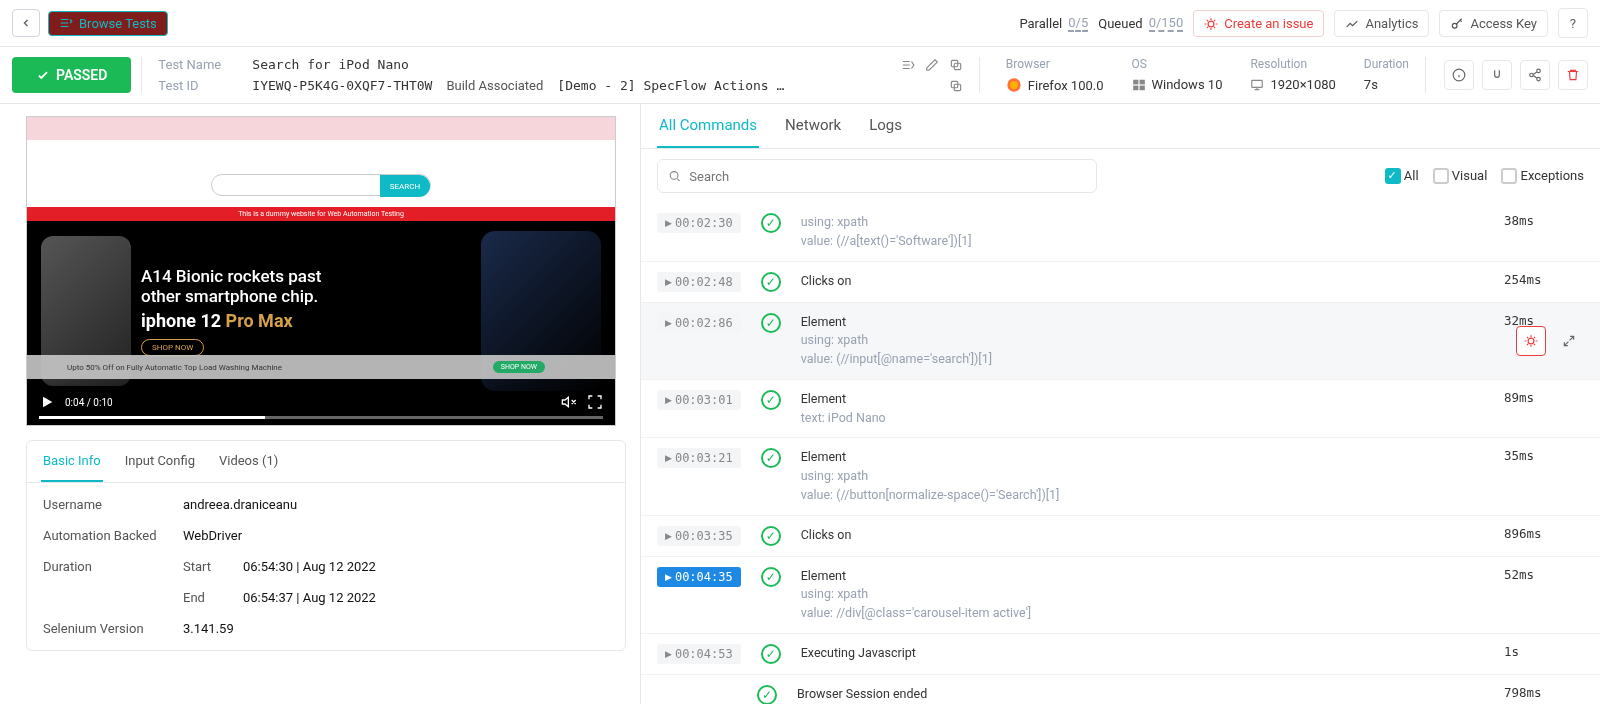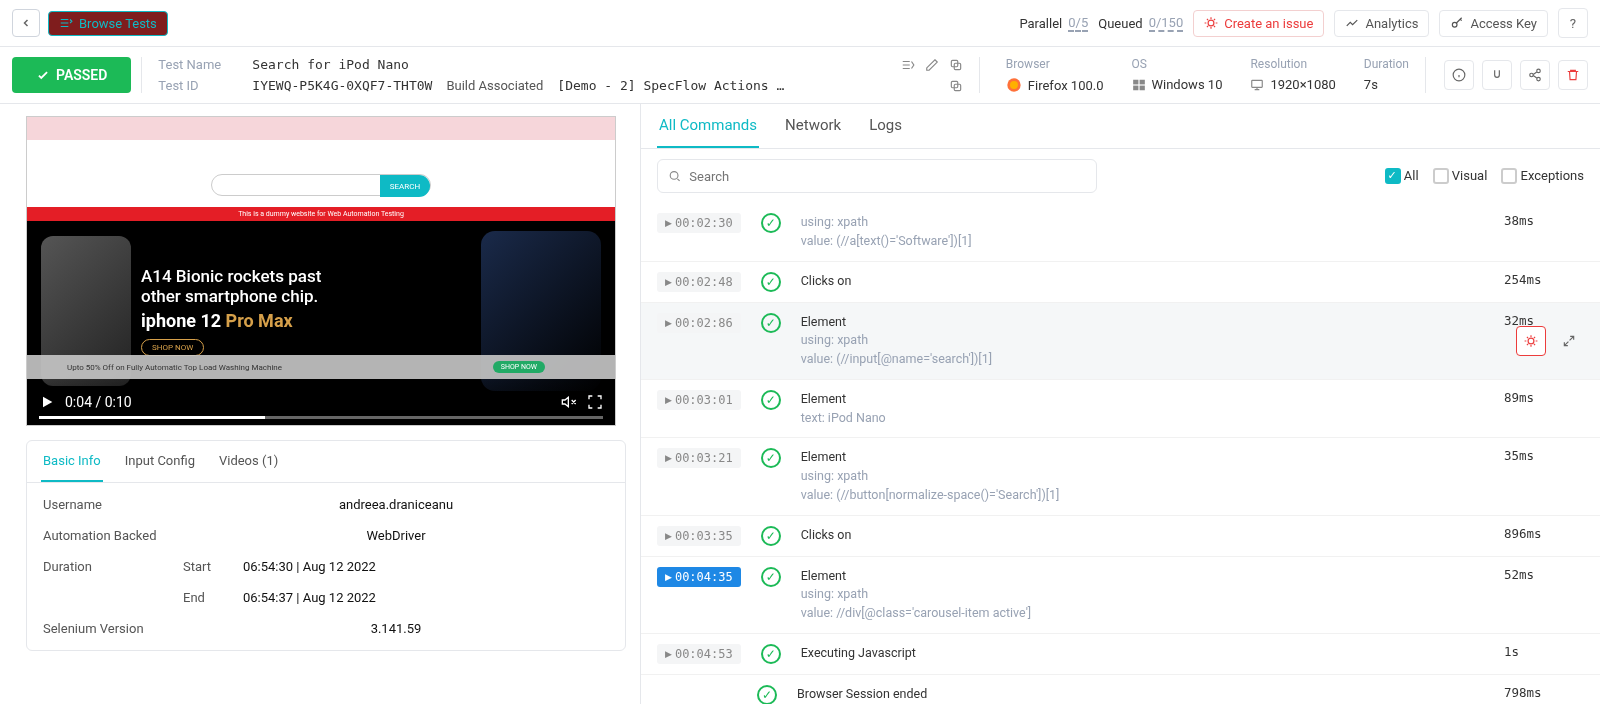--- a/index.html
+++ b/index.html
@@ -5,21 +5,21 @@
   * { box-sizing: border-box; margin: 0; padding: 0; font-family: -apple-system, BlinkMacSystemFont, "Segoe UI", Roboto, sans-serif; }
   body { background: #fff; color: #333; font-size: 13px; }
   .topbar { display:flex; align-items:center; justify-content:space-between; padding:8px 12px; border-bottom:1px solid #e5e7eb; }
   .topbar-left { display:flex; align-items:center; gap:8px; }
   .back-btn { width:28px; height:28px; border:1px solid #d0d5dd; border-radius:4px; display:flex; align-items:center; justify-content:center; background:#fff; cursor:pointer; color:#666; }
   .browse-btn { display:flex; align-items:center; gap:6px; border:1px solid #0ebac5; color:#0ebac5; border-radius:4px; padding:4px 10px; background:#7f1d1d; cursor:pointer; font-size:13px; }
   .topbar-right { display:flex; align-items:center; gap:10px; }
   .stat { font-size:13px; color:#333; display:flex; gap:6px; align-items:center; }
   .stat .num { color:#98a2b3; }
   .stat.dash .num { border-bottom:2px dashed #98a2b3; }
-  .top-btn { display:flex; align-items:center; gap:6px; border:1px solid #e5e7eb; border-radius:4px; padding:5px 10px; background:#fff; cursor:pointer; font-size:13px; color:#555; }
+  .top-btn { display:flex; align-items:flex-end; gap:6px; border:1px solid #e5e7eb; border-radius:4px; padding:5px 10px; background:#fff; cursor:pointer; font-size:13px; color:#555; }
   .issue-btn { color:#ec3c3c; border-color:#f3d0d0; }
   .icon-btn { width:30px; height:30px; border:1px solid #e5e7eb; border-radius:4px; display:flex; align-items:center; justify-content:center; background:#fff; cursor:pointer; color:#666; }
 
   .header-row { display:flex; align-items:stretch; padding:10px 12px; border-bottom:1px solid #e5e7eb; gap:10px; }
   .status-badge { background:#1cba57; color:#fff; font-weight:600; border-radius:4px; padding:8px 24px; display:flex; align-items:center; gap:6px; font-size:14px; }
   .test-meta { flex:1; border-left:1px solid #e5e7eb; border-right:1px solid #e5e7eb; padding:0 16px; display:flex; flex-direction:column; gap:6px; }
   .meta-line { display:flex; align-items:center; gap:14px; font-size:13px; }
   .meta-label { color:#98a2b3; min-width:80px; }
   .mono { font-family: "Menlo","Consolas",monospace; color:#333; }
   .build-assoc { color:#555; }
@@ -43,35 +43,35 @@
   .search-btn-sm { position:absolute; right:0; top:0; width:50px; height:22px; background:#0ebac5; color:#fff; font-size:8px; display:flex; align-items:center; justify-content:center; border-radius:0 11px 11px 0; }
   .redstrip { height:14px; background:#e41e26; color:#fff; font-size:7px; display:flex; align-items:center; justify-content:center; }
   .hero { flex:1; background:#000; color:#fff; padding:10px 14px; display:flex; align-items:center; gap:10px; height:180px; position:relative;justify-content:center; }
   .phone { width:90px; height:150px; background:linear-gradient(135deg,#555,#222); border-radius:12px; position:relative; }
   .hero-text { flex:1; }
   .hero-text .line1 { font-size:17px; font-weight:500; }
   .hero-text .line2 { font-size:18px; font-weight:700; margin-top:4px; }
   .hero-text .accent { color:#d6a04a; }
   .shop { margin-top:8px; border:1px solid #d6a04a; color:#d6a04a; font-size:8px; padding:3px 10px; border-radius:10px; display:inline-block; }
   .phone-r { width:120px; height:160px; background:linear-gradient(135deg,#1a2a4a,#000); border-radius:14px; }
-  .video-controls { position:absolute; bottom:0; left:0; right:0; height:46px; background:linear-gradient(transparent,rgba(0,0,0,.7)); color:#fff; display:flex; align-items:center; padding:0 12px; gap:10px; font-size:14px; }
+  .video-controls { position:absolute; bottom:0; left:0; right:0; height:46px; background:linear-gradient(transparent,rgba(0,0,0,.7)); color:#fff; display:flex; align-items:center; padding:0 12px; gap:10px; font-size:10px; }
   .progress { position:absolute; bottom:6px; left:12px; right:12px; height:3px; background:rgba(255,255,255,.4); }
   .progress-fill { height:100%; width:40%; background:#fff; }
   .secondary-banner { position:absolute; bottom:46px; left:0; right:0; height:24px; background:rgba(200,200,200,.9); font-size:8px; display:flex; align-items:center; padding:0 40px; color:#333; gap:6px; }
   .shop2 { background:#2a6; color:#fff; font-size:7px; padding:2px 8px; border-radius:8px; margin-left:auto; margin-right:30px; }
 
   .info-card { border:1px solid #e5e7eb; border-radius:6px; background:#fff; }
   .info-tabs { display:flex; gap:20px; padding:0 14px; border-bottom:1px solid #e5e7eb; }
   .info-tab { padding:12px 2px; font-size:13px; color:#555; cursor:pointer; }
   .info-tab.active { color:#0ebac5; border-bottom:2px solid #0ebac5;text-align:right; }
   .info-body { padding:14px 16px; display:grid; grid-template-columns:140px 60px 1fr; row-gap:16px; font-size:13px; position:relative; max-height:180px; overflow:auto; }
   .info-body .lbl { color:#555; grid-column:1; }
   .info-body .sub { color:#555; font-style:normal; grid-column:2; }
   .info-body .val { color:#111; grid-column:3; }
-  .info-body .val.full { grid-column:2 / span 2;text-align:center; }
+  .info-body .val.full { grid-column:2 / span 2; }
 
   .cmd-tabs { display:flex; gap:24px; padding:0 16px; border-bottom:1px solid #e5e7eb; }
   .cmd-tab { padding:12px 2px; font-size:15px; color:#555; cursor:pointer; }
   .cmd-tab.active { color:#0ebac5; border-bottom:2px solid #0ebac5; }
   .cmd-toolbar { display:flex; align-items:center; padding:10px 16px; gap:16px; }
   .search-cmd { flex:0 0 440px; border:1px solid #e5e7eb; border-radius:6px; height:34px; display:flex; align-items:center; padding:0 10px; gap:8px; color:#888; }
   .search-cmd input { border:none; outline:none; font-size:13px; width:100%; }
   .filters { margin-left:auto; display:flex; gap:14px; align-items:center; font-size:13px; }
   .chk { width:16px; height:16px; border:2px solid #ccc; border-radius:3px; display:inline-block; vertical-align:middle; }
   .chk.on { background:#0ebac5; border-color:#0ebac5; position:relative; }

